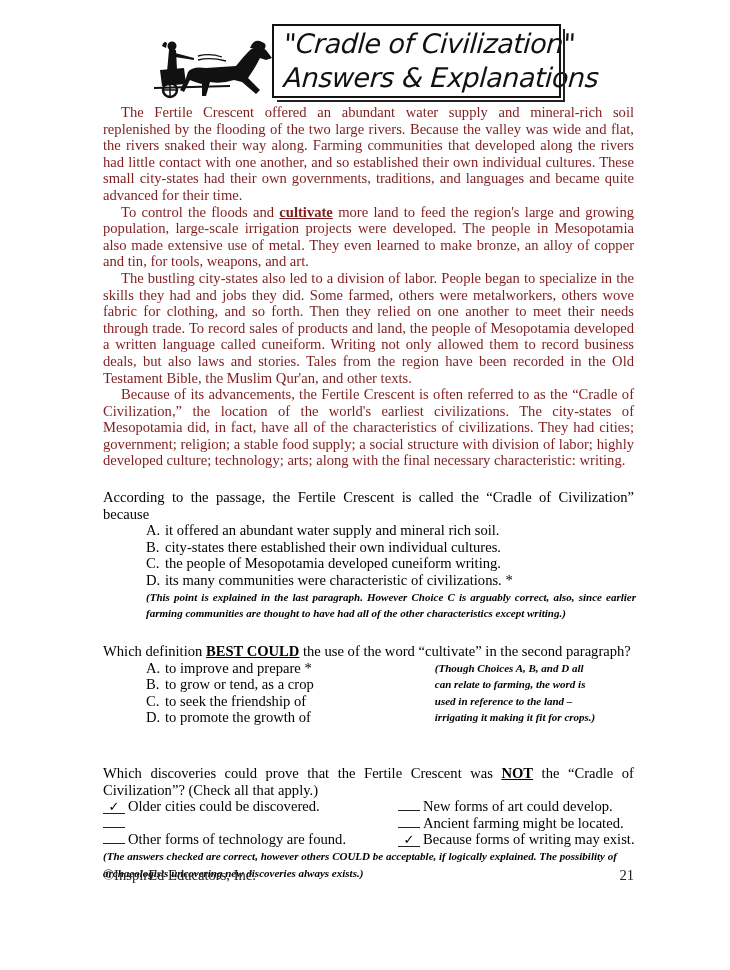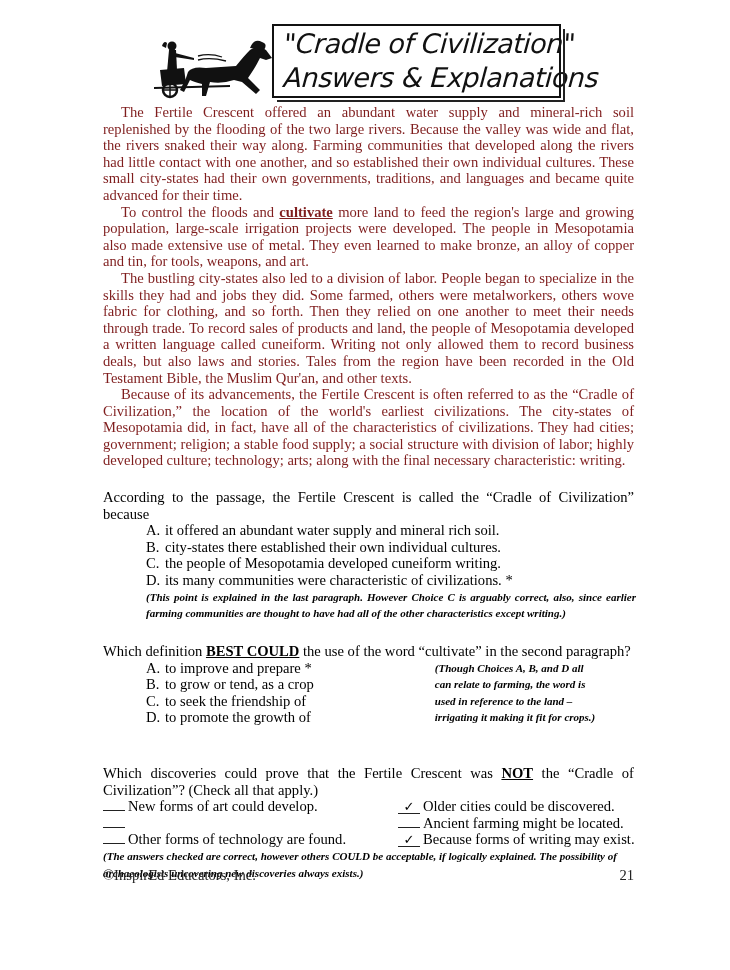--- a/index.html
+++ b/index.html
@@ -133,22 +133,22 @@
         <div>can relate to farming, the word is</div>
         <div>used in reference to the land –</div>
         <div>irrigating it making it fit for crops.)</div>
       </div>
     </div>
   </div>
 
   <div class="q q3">
     <p class="stem"><span>Which discoveries could prove that the Fertile Crescent was </span><span class="u">NOT</span><span> the “Cradle of Civilization”? (Check all that apply.)</span></p>
     <div class="checks">
+      <div class="check"><span class="blank">✓</span><span>Older cities could be discovered.</span></div>
       <div class="check"><span class="blank"></span><span>New forms of art could develop.</span></div>
-      <div class="check"><span class="blank">✓</span><span>Older cities could be discovered.</span></div>
       <div class="check"><span class="blank"></span></div>
       <div class="check"><span class="blank"></span><span>Ancient farming might be located.</span></div>
       <div class="check"><span class="blank"></span><span>Other forms of technology are found.</span></div>
       <div class="check"><span class="blank">✓</span><span>Because forms of writing may exist.</span></div>
     </div>
     <div class="expl">(The answers checked are correct, however others COULD be acceptable, if logically explained. The possibility of archaeologists uncovering new discoveries always exists.)</div>
   </div>
 
   <div class="footer">
     <span>©InspirEd Educators, Inc.</span>

